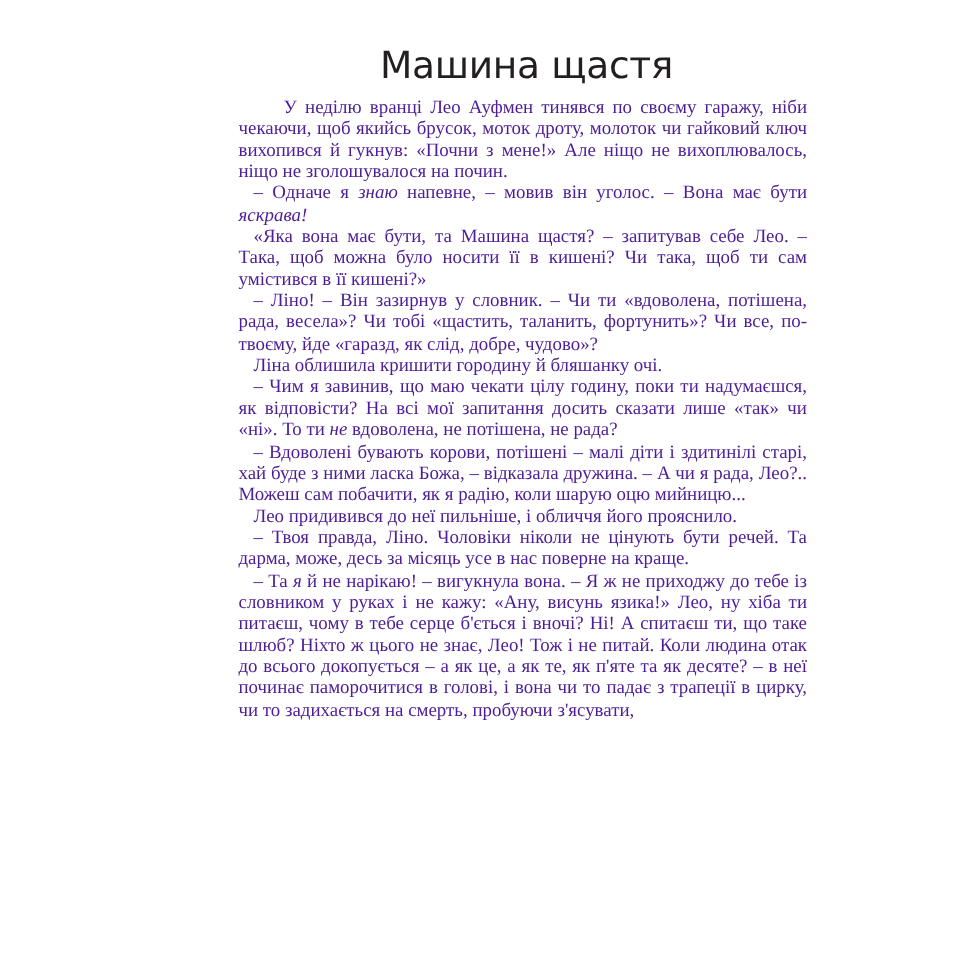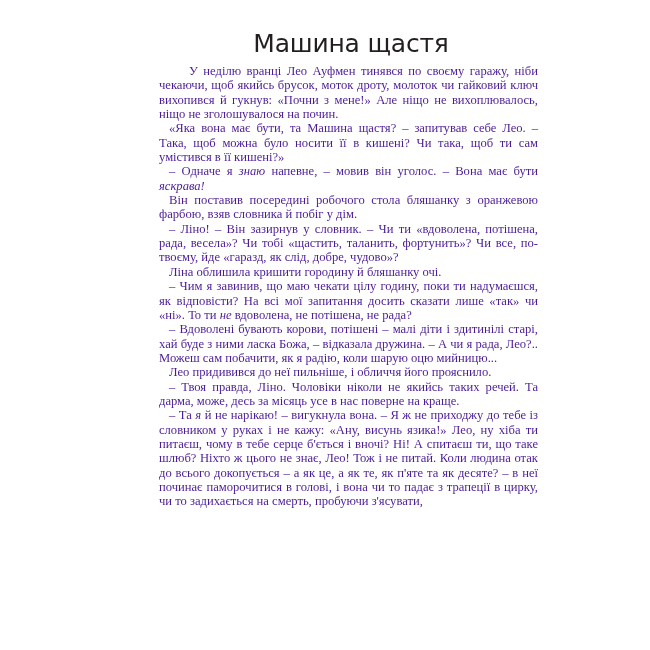--- a/index.html
+++ b/index.html
@@ -67,25 +67,24 @@
 </style>
 </head>
 <body>
 
 <div class="page">
 
   <h1 class="chapter-title">Машина щастя</h1>
 
   <div class="text-block" id="text-block">
       <p><span>У неділю вранці Лео Ауфмен тинявся по своєму гаражу, ніби чекаючи, щоб якийсь брусок, моток дроту, молоток чи гайковий ключ вихопився й гукнув: «Почни з мене!» Але ніщо не вихоплювалось, ніщо не зголошувалося на почин.</span></p>
+      <p class="tight-indent"><span>– Одначе я </span><span class="it">знаю</span><span> напевне, – мовив він уголос. – Вона має бути </span><span class="it">яскрава!</span></p>
       <p class="tight-indent"><span>«Яка вона має бути, та Машина щастя? – запитував себе Лео. – Така, щоб можна було носити її в кишені? Чи така, щоб ти сам умістився в її кишені?»</span></p>
-      <p class="tight-indent"><span>– Одначе я </span><span class="it">знаю</span><span> напевне, – мовив він уголос. – Вона має бути </span><span class="it">яскрава!</span></p>
-      <p class="tight-indent"><span>Він поставив посередині робочого стола бляшанку з оранжевою фарбою, взяв словника й побіг у дім.</span></p>
       <p class="tight-indent"><span>– Ліно! – Він зазирнув у словник. – Чи ти «вдоволена, потішена, рада, весела»? Чи тобі «щастить, таланить, фортунить»? Чи все, по-твоєму, йде «гаразд, як слід, добре, чудово»?</span></p>
       <p class="tight-indent"><span>Ліна облишила кришити городину й бляшанку очі.</span></p>
       <p class="tight-indent"><span>– Чим я завинив, що маю чекати цілу годину, поки ти надумаєшся, як відповісти? На всі мої запитання досить сказати лише «так» чи «ні». То ти </span><span class="it">не</span><span> вдоволена, не потішена, не рада?</span></p>
       <p class="tight-indent"><span>– Вдоволені бувають корови, потішені – малі діти і здитинілі старі, хай буде з ними ласка Божа, – відказала дружина. – А чи я рада, Лео?.. Можеш сам побачити, як я радію, коли шарую оцю мийницю...</span></p>
       <p class="tight-indent"><span>Лео придивився до неї пильніше, і обличчя його прояснило.</span></p>
-      <p class="tight-indent"><span>– Твоя правда, Ліно. Чоловіки ніколи не якийсь таких речей. Та дарма, може, десь за місяць усе в нас поверне на краще.</span></p>
+      <p class="tight-indent"><span>– Твоя правда, Ліно. Чоловіки ніколи не цінують бути речей. Та дарма, може, десь за місяць усе в нас поверне на краще.</span></p>
       <p class="tight-indent"><span>– Та </span><span class="it">я</span><span> й не нарікаю! – вигукнула вона. – Я ж не приходжу до тебе із словником у руках і не кажу: «Ану, висунь язика!» Лео, ну хіба ти питаєш, чому в тебе серце б'ється і вночі? Ні! А спитаєш ти, що таке шлюб? Ніхто ж цього не знає, Лео! Тож і не питай. Коли людина отак до всього докопується – а як це, а як те, як п'яте та як десяте? – в неї починає паморочитися в голові, і вона чи то падає з трапеції в цирку, чи то задихається на смерть, пробуючи з'ясувати,</span></p>
     </div>
 
 </div>
 
 </body></html>

